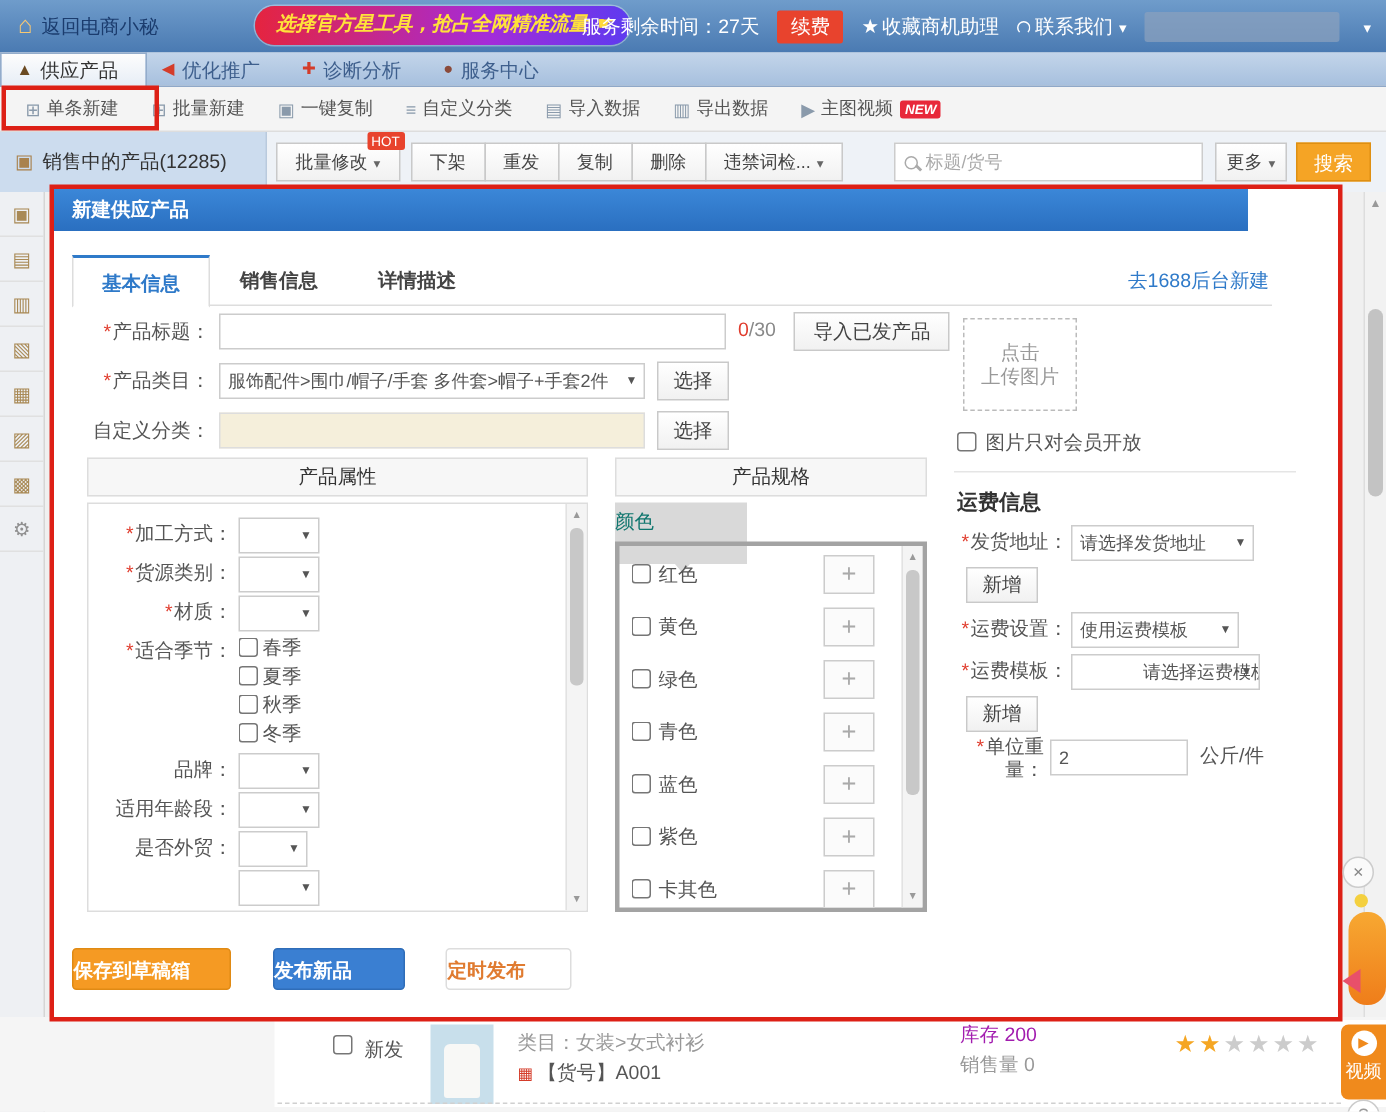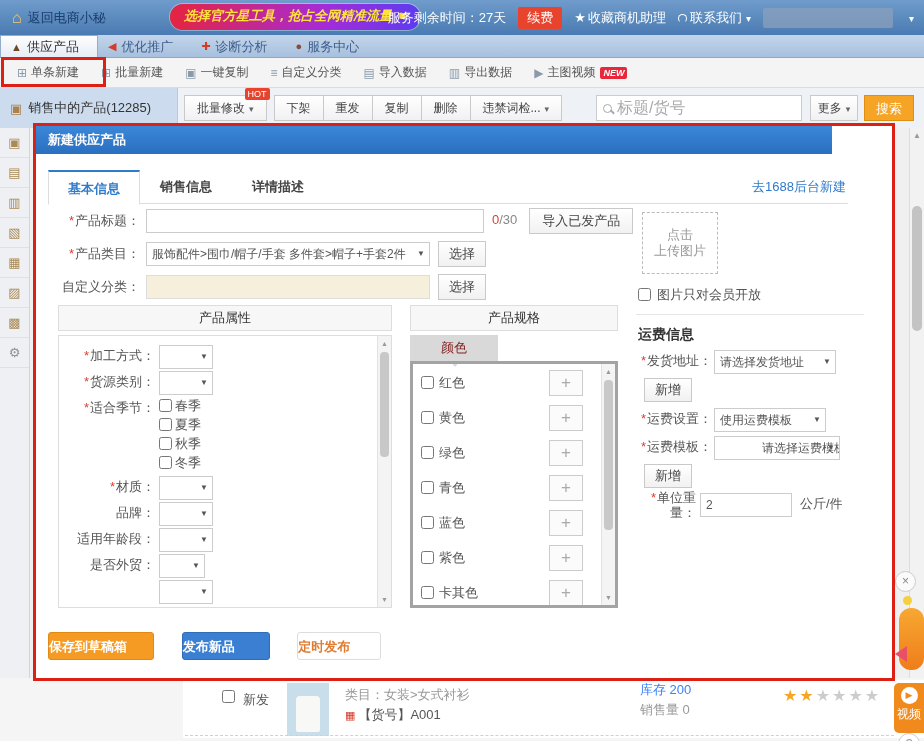--- a/index.html
+++ b/index.html
@@ -50,21 +50,21 @@
   .lb-btns { position:absolute; left:184px; top:7px; display:flex; }
   .lb-btn { border:1px solid #c9c9c9; background:linear-gradient(#fff,#f1f1f1); color:#444; font-size:12px;
     height:26px; line-height:24px; padding:0 12px; cursor:pointer; position:relative; margin-left:-1px; white-space:nowrap; }
   .lb-btn.first { margin-left:0; margin-right:8px; }
   .hot-badge { position:absolute; top:-8px; right:-4px; background:#e8432d; color:#fff; font-size:9px; border-radius:2px; padding:0 3px; line-height:12px; }
   .dd { display:none; } .has-dd .dd { display:inline; }
   .dd::after, .lb-caret::after { content:"▾"; font-size:9px; color:#666; margin-left:4px; }
   .search-wrap { position:absolute; left:596px; top:7px; width:206px; height:26px; border:1px solid #ccc; background:#fff; display:flex; align-items:center; padding-left:6px; gap:5px; }
   .mag { display:inline-block; width:9px; height:9px; border:1.5px solid #aaa; border-radius:50%; position:relative; flex:none; }
   .mag::after { content:""; position:absolute; width:5px; height:1.5px; background:#aaa; transform:rotate(45deg); right:-4px; bottom:-1px; }
-  .search-input { border:none; outline:none; font-size:16px; color:#a16207; width:160px; }
+  .search-input { border:none; outline:none; font-size:12px; color:#a16207; width:160px; }
   .search-input::placeholder { color:#aaa; }
   .more-btn { position:absolute; left:810px; top:7px; width:48px; height:26px; line-height:24px; text-align:center;
     border:1px solid #c9c9c9; background:linear-gradient(#fff,#f1f1f1); font-size:12px; color:#444; cursor:pointer; }
   .search-btn { position:absolute; left:864px; top:7px; width:50px; height:26px; line-height:26px; text-align:center;
     background:#f5a425; border:1px solid #de8f12; color:#fff; font-size:13px; cursor:pointer; }
 
   
   .icon-strip { position:absolute; left:0; top:128px; width:30px; height:613px; background:#eef0f3; border-right:1px solid #d5d5d5; z-index:1; }
   .strip-cell { width:29px; height:30px; border-bottom:1px solid #e0e0e0; display:flex; align-items:center; justify-content:center;
     color:#a98a56; font-size:13px; cursor:pointer; }
@@ -77,21 +77,21 @@
   .prod-strip { position:absolute; left:0; top:678px; width:924px; height:63px; background:#f5f5f5; z-index:1; }
   .prod-row { position:absolute; left:183px; top:2px; width:741px; height:58px; background:#fff; }
   .prod-row .dashes { position:absolute; left:2px; right:30px; bottom:2px; border-bottom:1px dashed #d0d0d0; }
   .prow-chk { position:absolute; left:39px; top:10px; }
   .prow-status { position:absolute; left:60px; top:11px; color:#555; }
   .prod-thumb { position:absolute; left:104px; top:3px; width:42px; height:53px; background:#c8dfeb; overflow:hidden; }
   .prod-thumb::after { content:""; position:absolute; left:9px; top:13px; width:24px; height:36px; background:#f8f8f6; border-radius:4px 4px 2px 2px; }
   .prow-cat { position:absolute; left:162px; top:6px; color:#999; }
   .prow-sku { position:absolute; left:162px; top:26px; color:#555; }
   .sku-ico { color:#d43c2a; font-size:11px; margin-right:3px; }
-  .prow-stock { position:absolute; left:457px; top:1px; color:#3b82f6; }
+  .prow-stock { position:absolute; left:457px; top:1px; color:#a21caf; }
   .prow-sales { position:absolute; left:457px; top:21px; color:#999; }
   .prow-stars { position:absolute; left:600px; top:6px; letter-spacing:2px; }
   .star::before { content:"★"; } .star { color:#ccc; font-size:16px; } .star.on { color:#f5a623; }
 
   
   .float-close { position:absolute; left:895px; top:571px; width:21px; height:21px; border-radius:50%; background:#fafafa;
     border:1px solid #ccc; color:#888; text-align:center; line-height:19px; font-size:12px; z-index:60; cursor:pointer; }
   .mascot { position:absolute; left:897px; top:594px; width:27px; height:86px; z-index:55; }
   .mascot .dot { position:absolute; left:6px; top:2px; width:9px; height:9px; border-radius:50%; background:#f4d03f; }
   .mascot .body { position:absolute; left:2px; top:14px; width:25px; height:62px; border-radius:12px; background:linear-gradient(#f7a832,#ef7d1a); }
@@ -148,22 +148,22 @@
   .season-row { white-space:nowrap; }
   .season-row .attr-label { vertical-align:top; }
   .season-opts { display:inline-block; margin-left:4px; }
   .season-opt { display:block; height:19px; line-height:19px; color:#555; font-size:13px; cursor:pointer; }
   .season-opt input { vertical-align:-2px; margin-right:3px; }
   .v-scroll { position:absolute; right:0; top:0; bottom:0; width:14px; background:#f4f4f4; border-left:1px solid #e2e2e2; }
   .v-scroll .arr { position:absolute; left:0; width:13px; text-align:center; font-size:7px; color:#999; }
   .v-thumb { position:absolute; left:2px; width:9px; background:#c8c8c8; border-radius:4px; }
 
   .spec-panel { position:absolute; left:374px; top:179px; width:208px; height:303px; }
-  .spec-tab { position:absolute; left:0; top:30px; width:88px; height:26px; background:#d9d9d9; text-align:center;
-    line-height:26px; color:#7f1d1d; cursor:pointer; }
+  .spec-tab { position:absolute; left:0; top:30px; width:88px; height:41px; background:#d9d9d9; 
+    line-height:26px; color:#0f766e; cursor:pointer; }
   .spec-tab::after { content:""; position:absolute; left:40px; bottom:-6px; border-left:5px solid transparent;
     border-right:5px solid transparent; border-top:6px solid #d9d9d9; }
   .spec-body { position:absolute; left:0; top:56px; right:0; bottom:0; border:3px solid #a3a3a3; overflow:hidden; padding-top:4px; }
   .color-row { height:35px; line-height:30px; padding-left:8px; position:relative; color:#555; }
   .color-row input { vertical-align:-2px; margin-right:5px; }
   .add-btn { position:absolute; left:136px; top:2px; width:34px; height:26px; border:1px solid #ccc; background:#fbfbfb;
     color:#aaa; font-size:17px; line-height:23px; text-align:center; cursor:pointer; }
 
   .right-col { position:absolute; left:600px; top:0; width:242px; height:552px; }
   .upload-box { position:absolute; left:6px; top:86px; width:76px; height:62px; border:1px dashed #bbb; text-align:center;
@@ -389,38 +389,38 @@
 
 
         <div class="attr-row" data-name="attribute-row">
           <span class="attr-label"><i class="req">*</i><span>加工方式：</span></span><span class="sel" data-name="attribute-select" data-w="small"></span>
         </div>
 
         <div class="attr-row" data-name="attribute-row">
           <span class="attr-label"><i class="req">*</i><span>货源类别：</span></span><span class="sel" data-name="attribute-select" data-w="small"></span>
         </div>
 
-        <div class="attr-row season-row" style="height:auto" data-name="season-attribute-row">
+        <div class="attr-row" data-name="attribute-row">
+          <span class="attr-label"><i class="req">*</i><span>材质：</span></span><span class="sel" data-name="attribute-select" data-w="small"></span>
+        </div>
+
+      <div class="attr-row season-row" style="height:auto" data-name="season-attribute-row">
         <span class="attr-label"><i class="req">*</i><span>适合季节：</span></span><span class="season-opts">
           
             <label class="season-opt" data-name="season-checkbox"><input type="checkbox" style=""><span>春季</span></label>
           
             <label class="season-opt" data-name="season-checkbox"><input type="checkbox" style=""><span>夏季</span></label>
           
             <label class="season-opt" data-name="season-checkbox"><input type="checkbox" style=""><span>秋季</span></label>
           
             <label class="season-opt" data-name="season-checkbox"><input type="checkbox" style=""><span>冬季</span></label>
           
         </span>
       </div>
 
-      <div class="attr-row" data-name="attribute-row">
-          <span class="attr-label"><i class="req">*</i><span>材质：</span></span><span class="sel" data-name="attribute-select" data-w="small"></span>
-        </div>
-
         <div class="attr-row" data-name="attribute-row">
           <span class="attr-label"><i class="req"></i><span>品牌：</span></span><span class="sel" data-name="attribute-select" data-w="small"></span>
         </div>
 
         <div class="attr-row" data-name="attribute-row">
           <span class="attr-label"><i class="req"></i><span>适用年龄段：</span></span><span class="sel" data-name="attribute-select" data-w="small"></span>
         </div>
 
         <div class="attr-row" data-name="attribute-row">
           <span class="attr-label"><i class="req"></i><span>是否外贸：</span></span><span class="sel" data-name="attribute-select" data-w="xsmall"></span>

